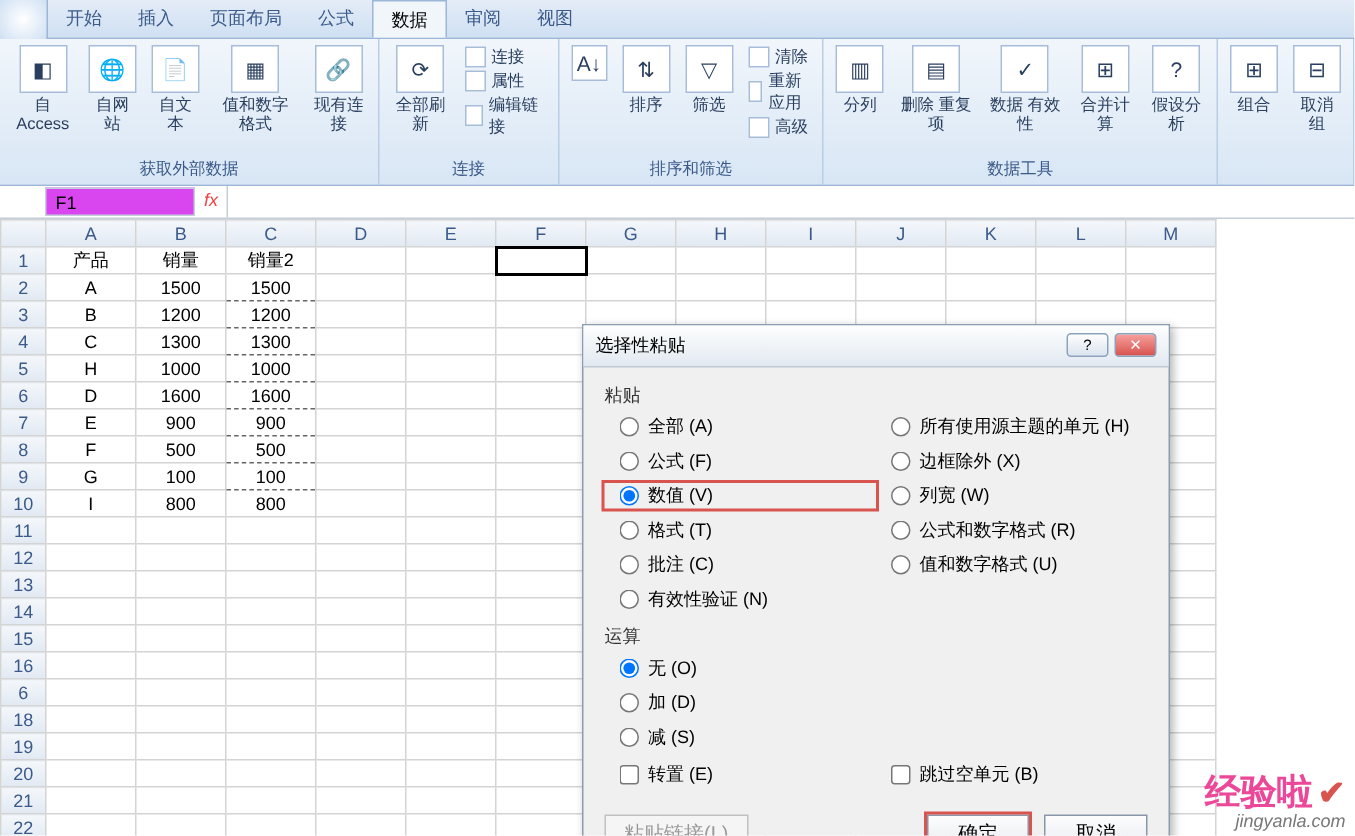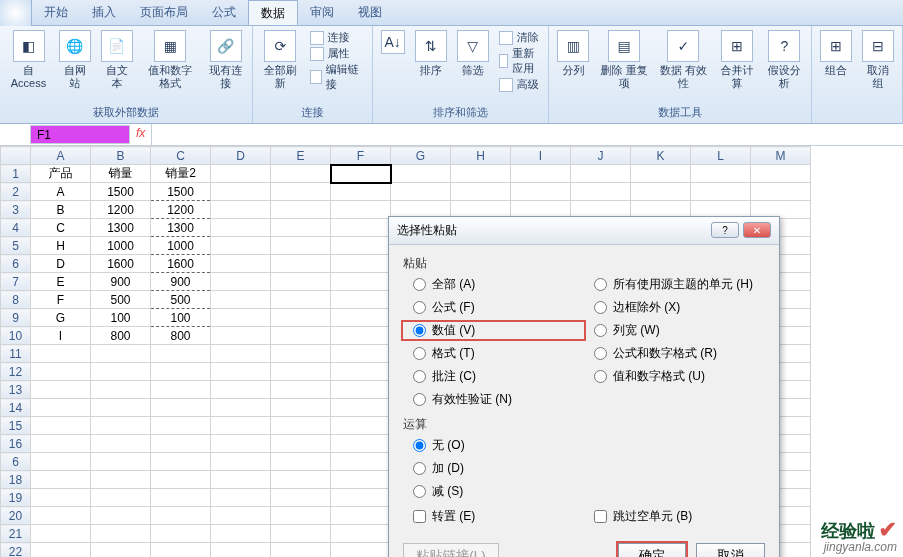--- a/index.html
+++ b/index.html
@@ -54,21 +54,21 @@
 .hl { outline: 2px solid #d9534f; padding: 0 2px; }
 .chk-row { display: flex; margin-top: 6px; }
 .chk-row label { flex: 1; display: flex; align-items: center; gap: 6px; padding-left: 10px; }
 .dlg-btns { display: flex; justify-content: flex-end; gap: 10px; padding: 8px 14px 12px; align-items: center; }
 .dlg-btn { padding: 3px 20px; border: 1px solid #8a97a8; background: linear-gradient(#fdfdfd,#e5e9ee); cursor: pointer; }
 .dlg-btn.ok { outline: 2px solid #d9534f; }
 .link-btn { padding: 3px 12px; border: 1px solid #c0c0c0; background: #f5f5f5; color: #999; margin-right: auto; }
 
 
 .wm { position: absolute; right: 6px; bottom: 4px; text-align: right; line-height: 1; }
-.wm .t1 { color: #14532d; font-weight: bold; font-size: 18px; }
+.wm .t1 { color: #ec4899; font-weight: bold; font-size: 24px; }
 .wm .ck { color: #d9534f; font-size: 22px; font-weight: bold; }
 .wm .t2 { color: #777; font-size: 12px; font-style: italic; }
 </style>
 </head>
 <body>
 
 <div class="ribbon-tabs">
   <div class="office-btn"></div>
   <div class="tab">开始</div>
   <div class="tab">插入</div>

